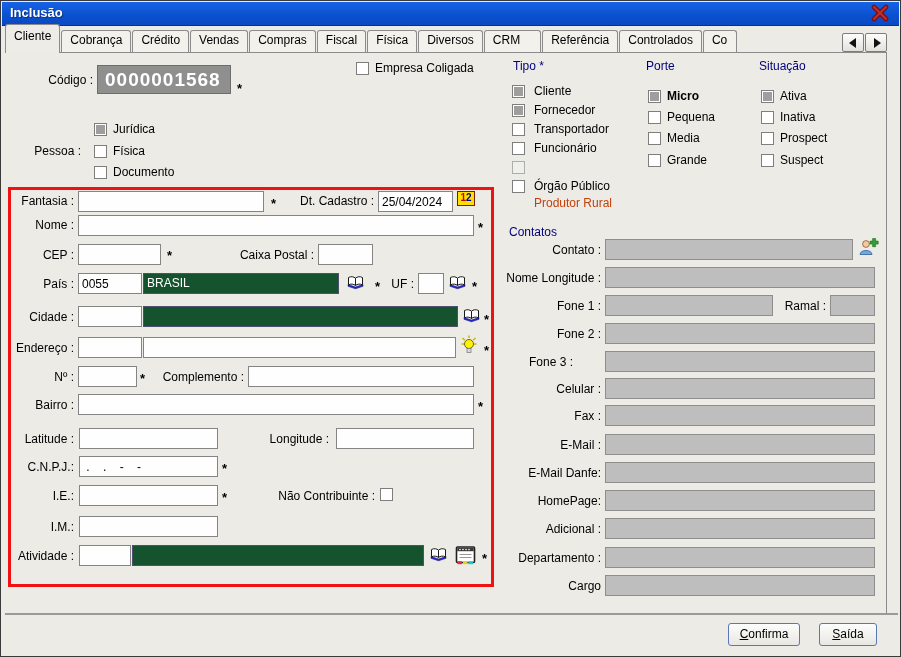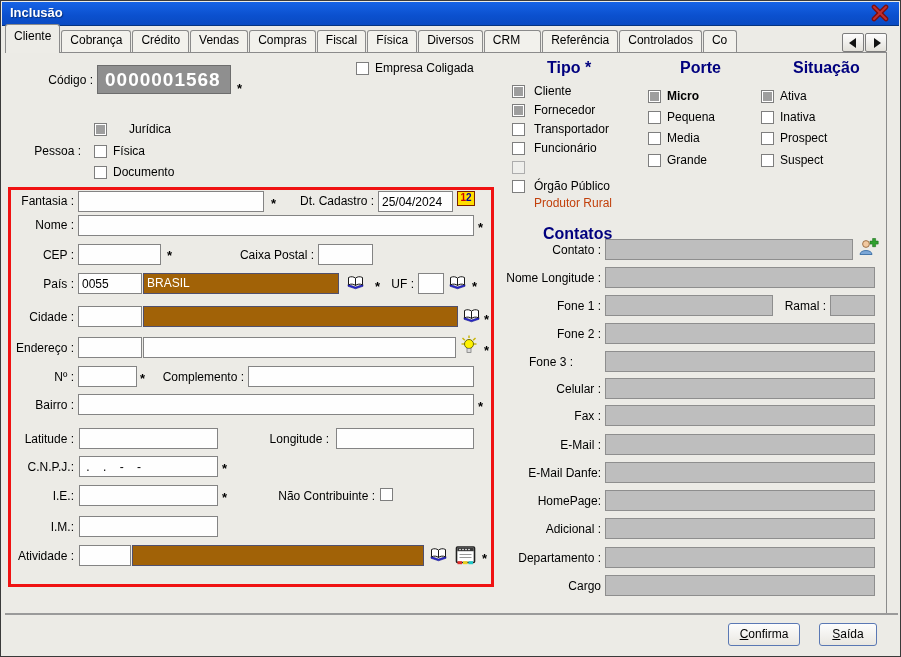--- a/index.html
+++ b/index.html
@@ -20,24 +20,24 @@
   .tabs-baseline{position:absolute;left:4px;top:51px;width:881px;height:1px;background:#8b8b8b;}
   .page-right{position:absolute;left:885px;top:51px;width:1px;height:561px;background:#8b8b8b;}
   .spin{position:absolute;width:22px;height:19px;background:linear-gradient(#FDFDFD,#E3E1DA);
         border:1px solid #7d7d7d;border-radius:2px;box-sizing:border-box;}
   .spin .tri{position:absolute;top:4px;width:0;height:0;border-top:5px solid transparent;border-bottom:5px solid transparent;}
   .spin .tri.l{left:6px;border-right:7px solid #111;}
   .spin .tri.r{left:8px;border-left:7px solid #111;}
   
   .lbl{position:absolute;font-size:12px;color:#000;white-space:nowrap;}
   .lbl.r{text-align:right;}
-  .hdr{position:absolute;font-size:16px;font-weight:bold;color:#00007E;white-space:nowrap;margin-left:34px;}
+  .hdr{position:absolute;font-size:12px;font-weight:normal;color:#00007E;white-space:nowrap;}
   .inp{position:absolute;background:#FEFEFE;border:1px solid #848484;box-sizing:border-box;height:21px;
        font-size:12px;color:#000;padding:2px 3px;overflow:hidden;white-space:nowrap;}
-  .inp.navy{background:#a16207;border-color:#50506E;color:#fff;}
+  .inp.navy{background:#14532d;border-color:#50506E;color:#fff;}
   .inp.gray{background:#BEBEBE;border-color:#8E8E8E;}
   .req{position:absolute;font-size:13px;font-weight:bold;color:#000;}
   .cb{position:absolute;width:13px;height:13px;background:#fff;border:1px solid #7e7e7e;box-sizing:border-box;}
   .cb.grayed::after{content:"";position:absolute;left:1px;top:1px;right:1px;bottom:1px;background:#9E9E9E;}
   .cb.disabled{border-color:#ADADAD;background:#EFEFEC;}
   .lbl.dim{color:#c2410c;margin-top:36px;}
   .redbox{position:absolute;left:7px;top:186px;width:486px;height:400px;border:3px solid #F01212;box-sizing:border-box;}
   .codigo-box{position:absolute;left:96px;top:64px;width:134px;height:29px;background:#8F8F8F;border:1px solid #6d6d6d;
               box-sizing:border-box;color:#fff;font-size:19px;font-weight:bold;padding:3px 0 0 7px;letter-spacing:1px;}
   .divider{position:absolute;left:4px;top:612px;width:893px;height:2px;background:#9a9a9a;}
@@ -95,21 +95,21 @@
 
   <div class="lbl r" style="left:3px;top:72px;width:89px;">Código :</div>
   <div class="codigo-box">0000001568</div>
   <span class="req" style="left:236px;top:80px;">*</span>
 
   <span class="cb" style="left:355px;top:61px;"></span>
   <div class="lbl" style="left:374px;top:60px;">Empresa Coligada</div>
 
   <div class="lbl r" style="left:14px;top:143px;width:66px;">Pessoa :</div>
   <span class="cb grayed" style="left:93px;top:122px;"></span>
-  <div class="lbl" style="left:112px;top:121px;margin-left:16px;">Jurídica</div>
+  <div class="lbl" style="left:112px;top:121px;">Jurídica</div>
   <span class="cb" style="left:93px;top:144px;"></span>
   <div class="lbl" style="left:112px;top:143px;">Física</div>
   <span class="cb" style="left:93px;top:165px;"></span>
   <div class="lbl" style="left:112px;top:164px;">Documento</div>
 
   <div class="hdr" style="left:512px;top:58px;">Tipo *</div>
   <span class="cb grayed" style="left:511px;top:84px;"></span>
   <div class="lbl" style="left:533px;top:83px;">Cliente</div>
   <span class="cb grayed" style="left:511px;top:103px;"></span>
   <div class="lbl" style="left:533px;top:102px;">Fornecedor</div>

